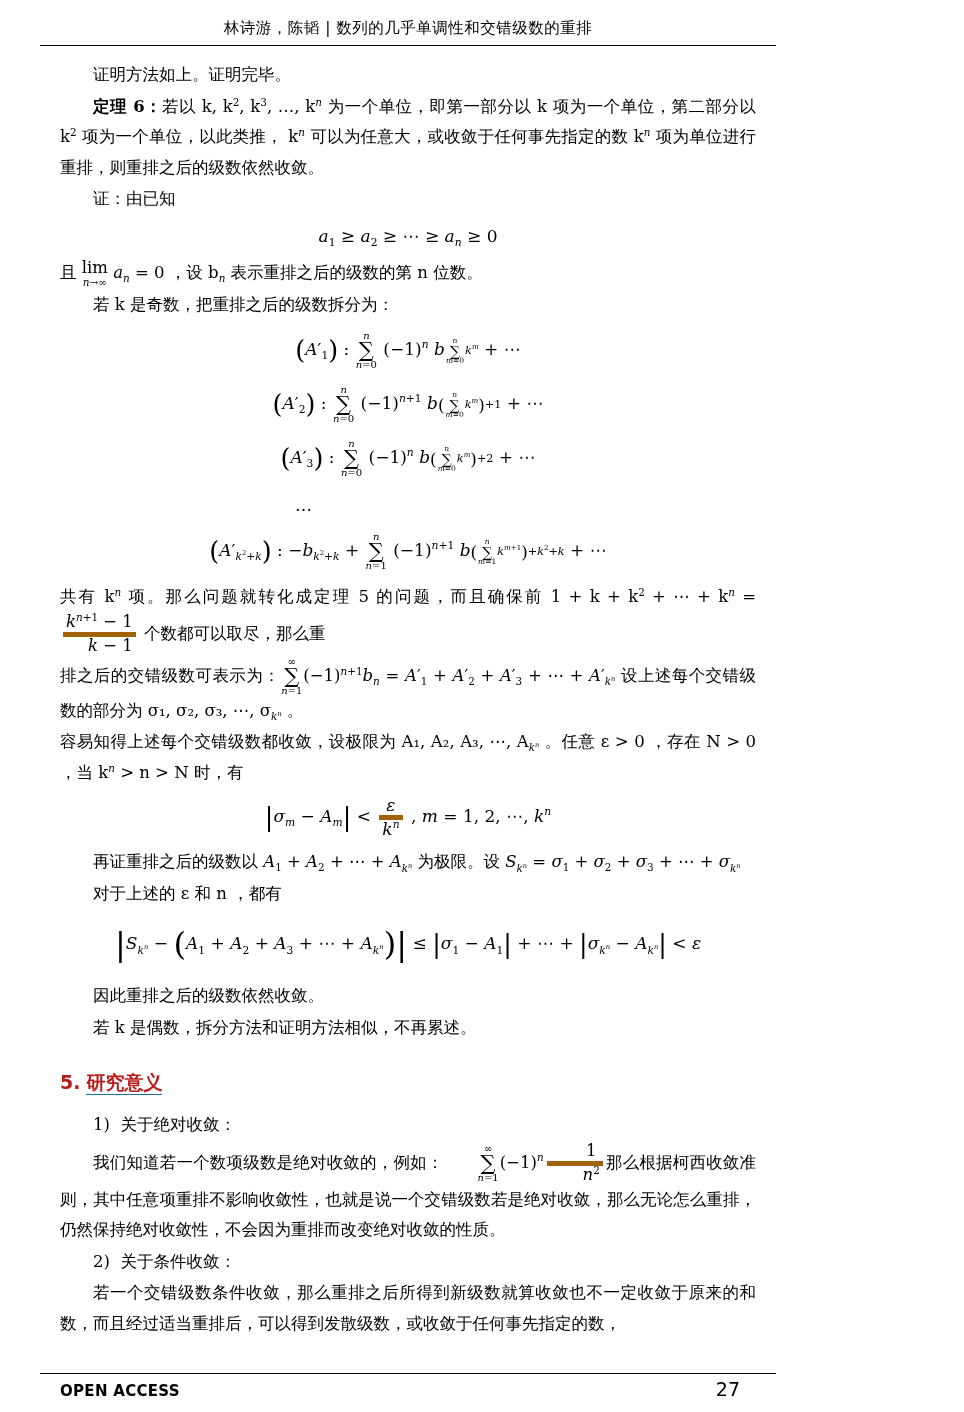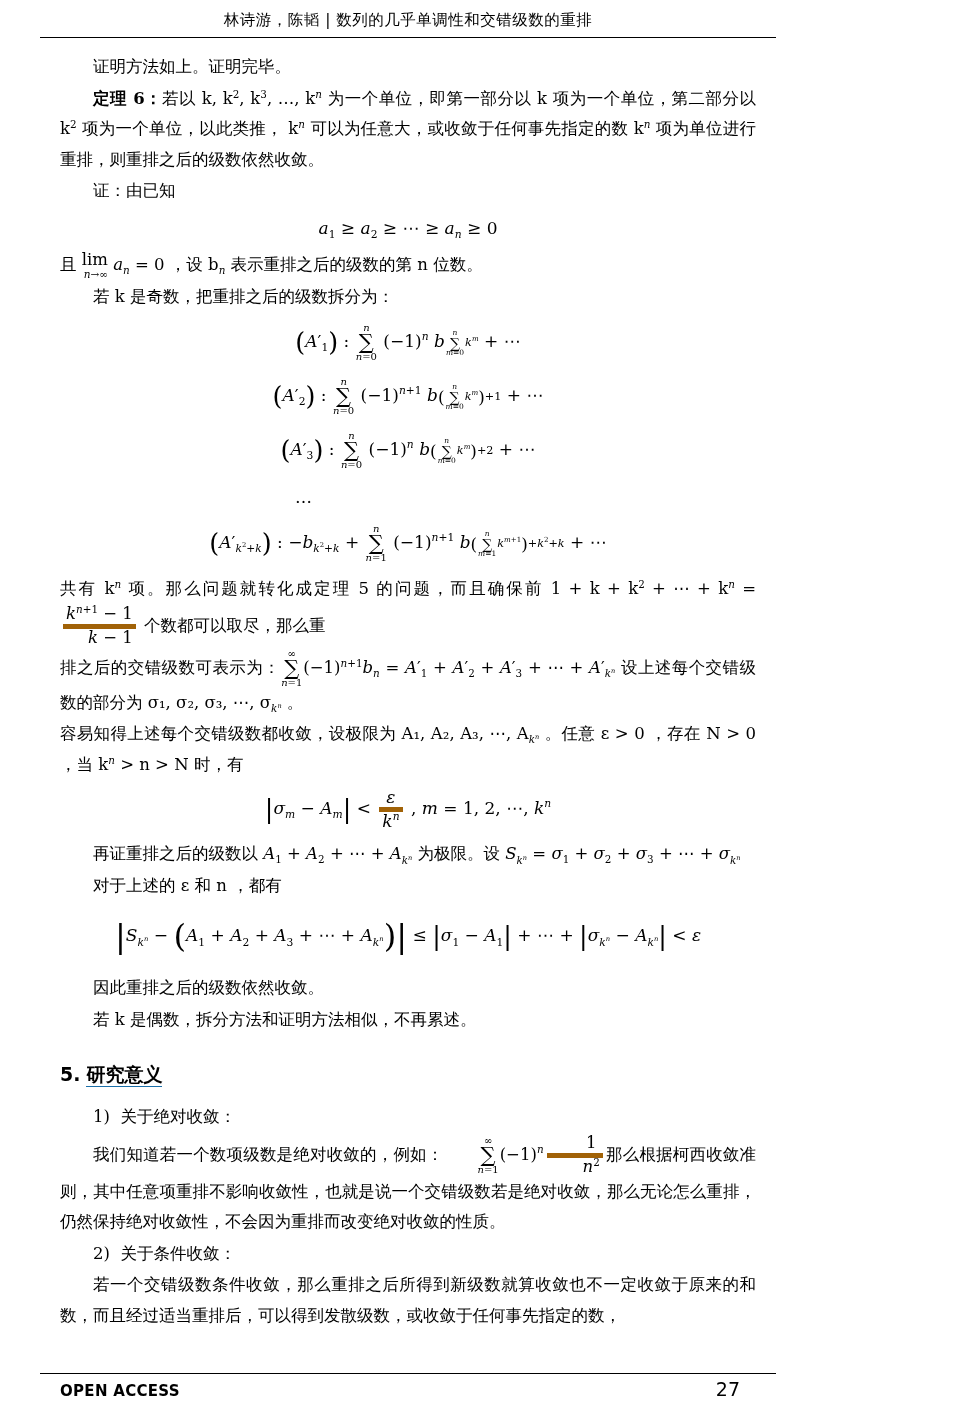--- a/index.html
+++ b/index.html
@@ -13,21 +13,21 @@
     font-family: "DejaVu Serif", "Liberation Serif", serif;
     color: #000;
     position: relative;
     overflow: hidden;
   }
   .page {
     position: relative;
     width: 816px;
     height: 1412px;
     box-sizing: border-box;
-    padding: 0 60px;
+    padding: 8px 60px;
   }
   
   .running-head {
     text-align: center;
     font-size: 15.5px;
     font-family: "DejaVu Sans", "Liberation Sans", sans-serif;
     padding-top: 10px;
     padding-bottom: 6px;
     letter-spacing: 0.5px;
   }
@@ -98,21 +98,21 @@
   .sum .lim-bot {
     display: block;
     font-size: 10px;
     line-height: 1;
     margin-top: -1px;
   }
   .sum-sm .sigma { font-size: 14px; }
   .sum-sm .lim-top, .sum-sm .lim-bot { font-size: 7.5px; }
   .lim {
     display: inline-block;
-    text-align: right;
+    text-align: center;
     vertical-align: middle;
     line-height: 1.05;
   }
   .lim .lim-main { display: block; font-size: 16.5px; font-style: normal; }
   .lim .lim-bot { display: block; font-size: 10.5px; }
   .frac {
     display: inline-block;
     vertical-align: middle;
     text-align: center;
     line-height: 1.15;
@@ -127,21 +127,21 @@
     font-style: normal;
   }
   .sub-stack {
     display: inline-block;
     vertical-align: middle;
     font-size: 66%;
   }
   .vbar { font-style: normal; }
   
   .section-head {
-    color: #000000;
+    color: #b91c1c;
     font-family: "DejaVu Sans", "Liberation Sans", sans-serif;
     font-weight: bold;
     font-size: 19px;
     margin: 22px 0 10px 0;
   }
   .section-head .num { margin-right: 6px; }
   .section-head .txt { border-bottom: 1.5px solid #1a6ea8; padding-bottom: 1px; }
   
   .footer {
     position: absolute;

